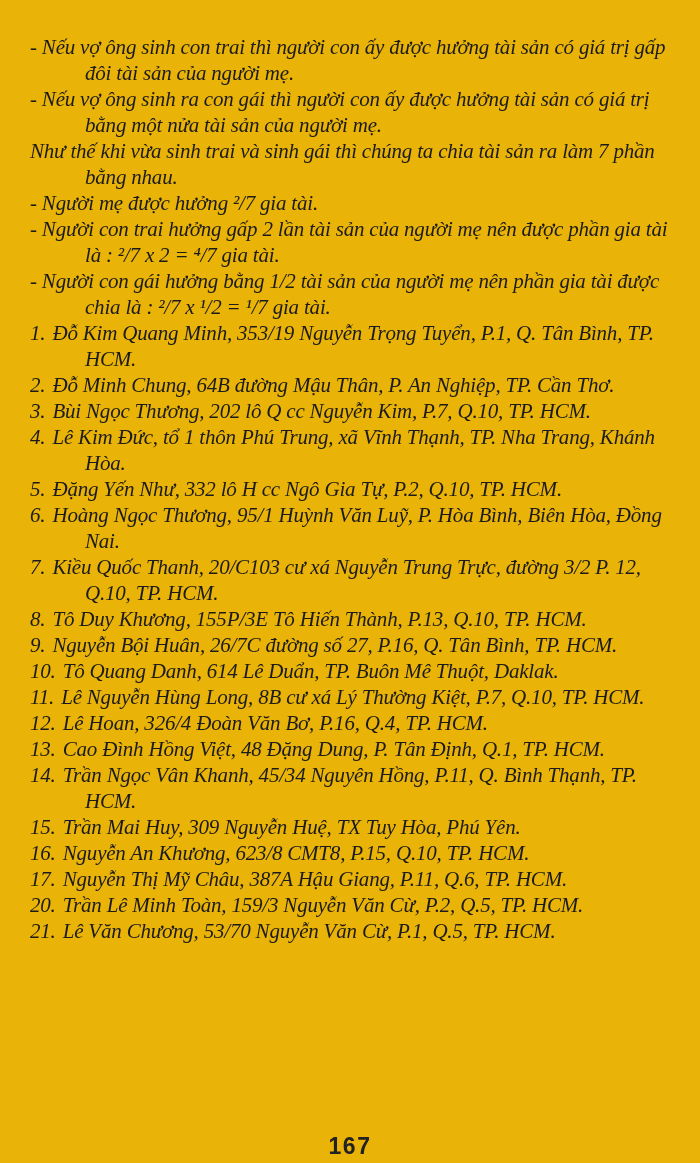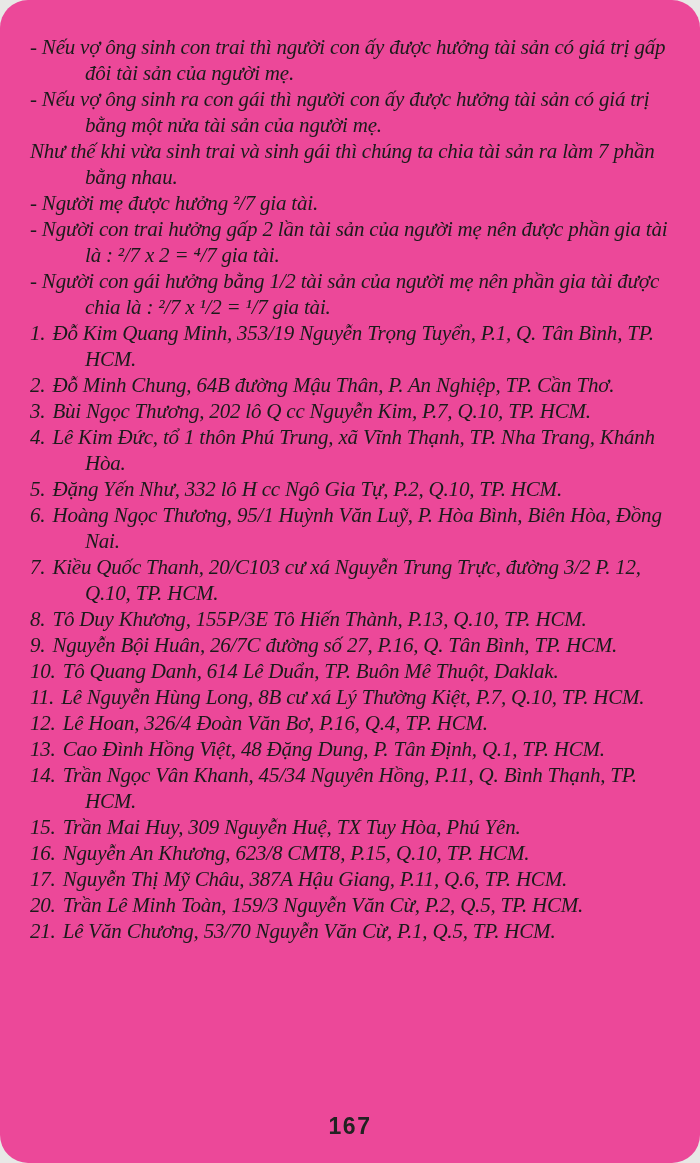--- a/index.html
+++ b/index.html
@@ -3,45 +3,44 @@
 <meta charset="utf-8">
 <style>
   html, body { margin: 0; padding: 0; background: #e8e8e6; }
   .page {
     width: 700px;
     height: 1163px;
     box-sizing: border-box;
     position: relative;
     overflow: hidden;
     margin: 0 auto;
-    background: #ec4899;
+    background: #eab308;
     color: #1b1b1b;
     font-family: "Liberation Serif", "DejaVu Serif", serif;
     font-style: italic;
     font-size: 21px;
     line-height: 26px;
     letter-spacing: -0.2px;
     padding: 34px 30px 0 30px;
-    border-radius: 28px;
   }
   .para, .entry {
     margin: 0;
     padding-left: 55px;
     text-indent: -55px;
   }
   .heading {
     margin: 24px 0 24px 0;
     padding: 0;
     text-align: center;
     text-indent: 0;
   }
   .entry .num { padding-right: 2px; }
   .page-number {
     position: absolute;
-    bottom: 24px;
+    bottom: 4px;
     left: 0;
     width: 100%;
     text-align: center;
     font-family: "Liberation Sans", sans-serif;
     font-style: normal;
     font-weight: 600;
     font-size: 23px;
     letter-spacing: 1.5px;
     color: #222;
   }

